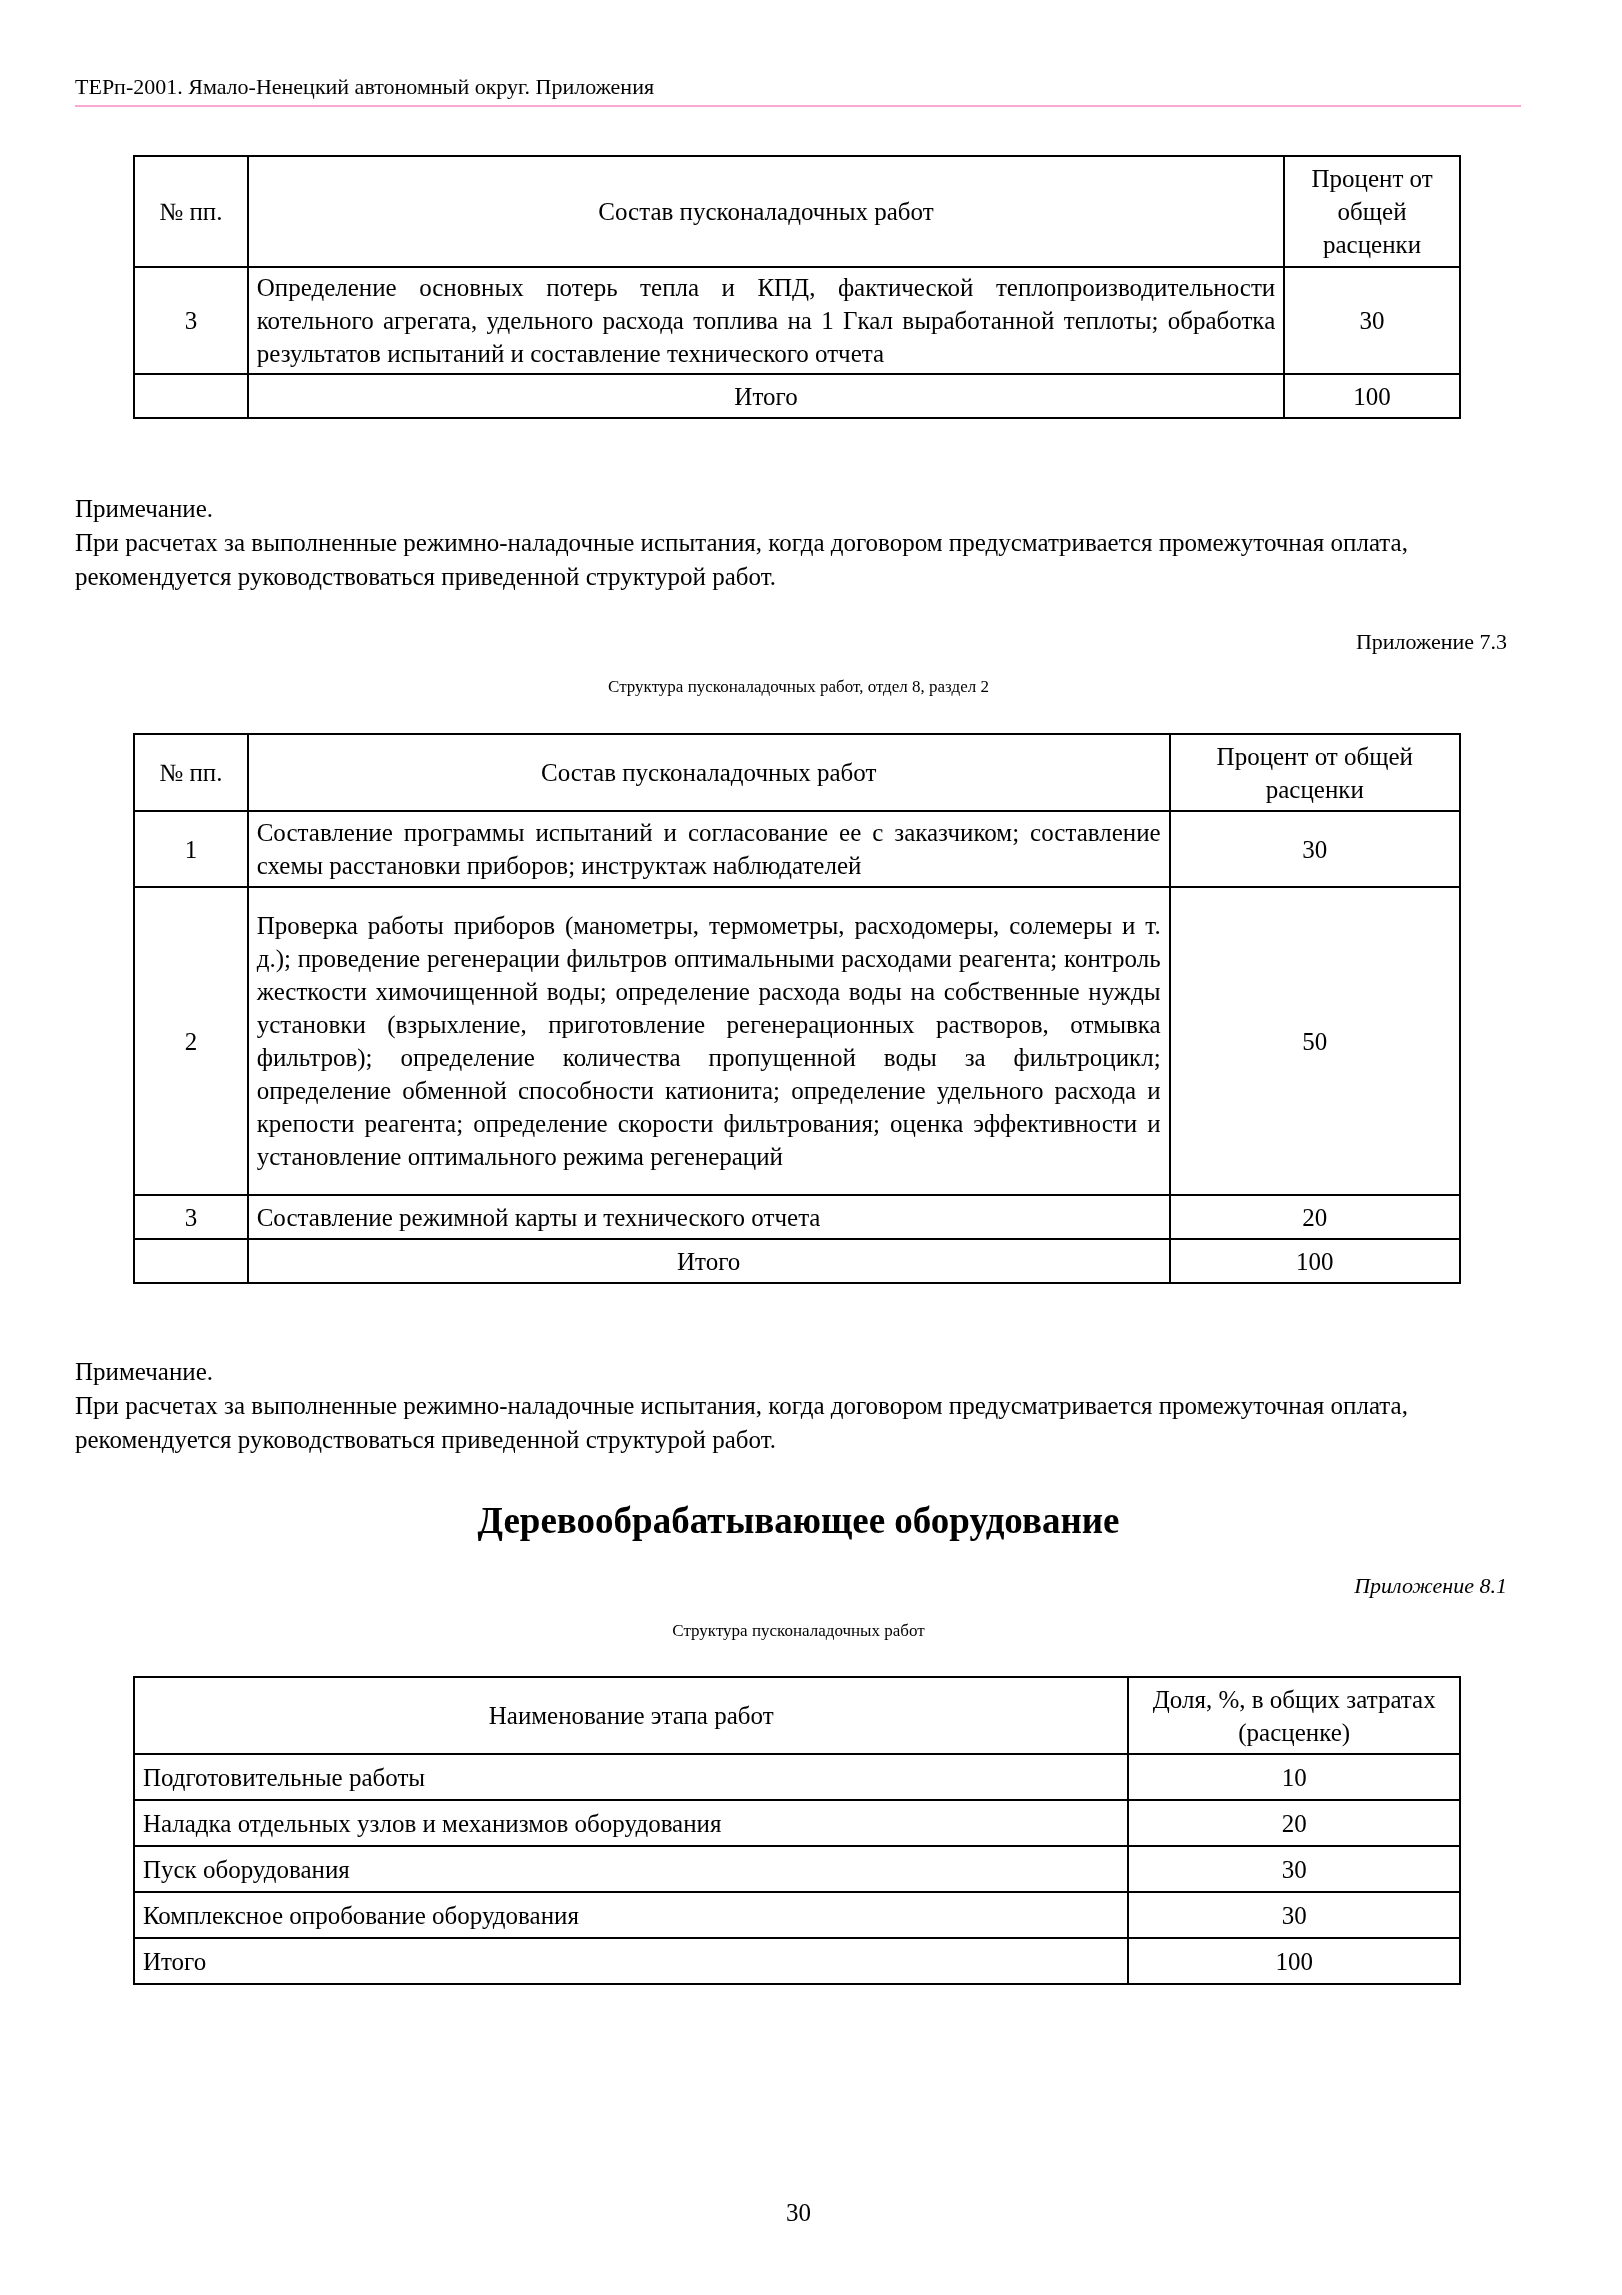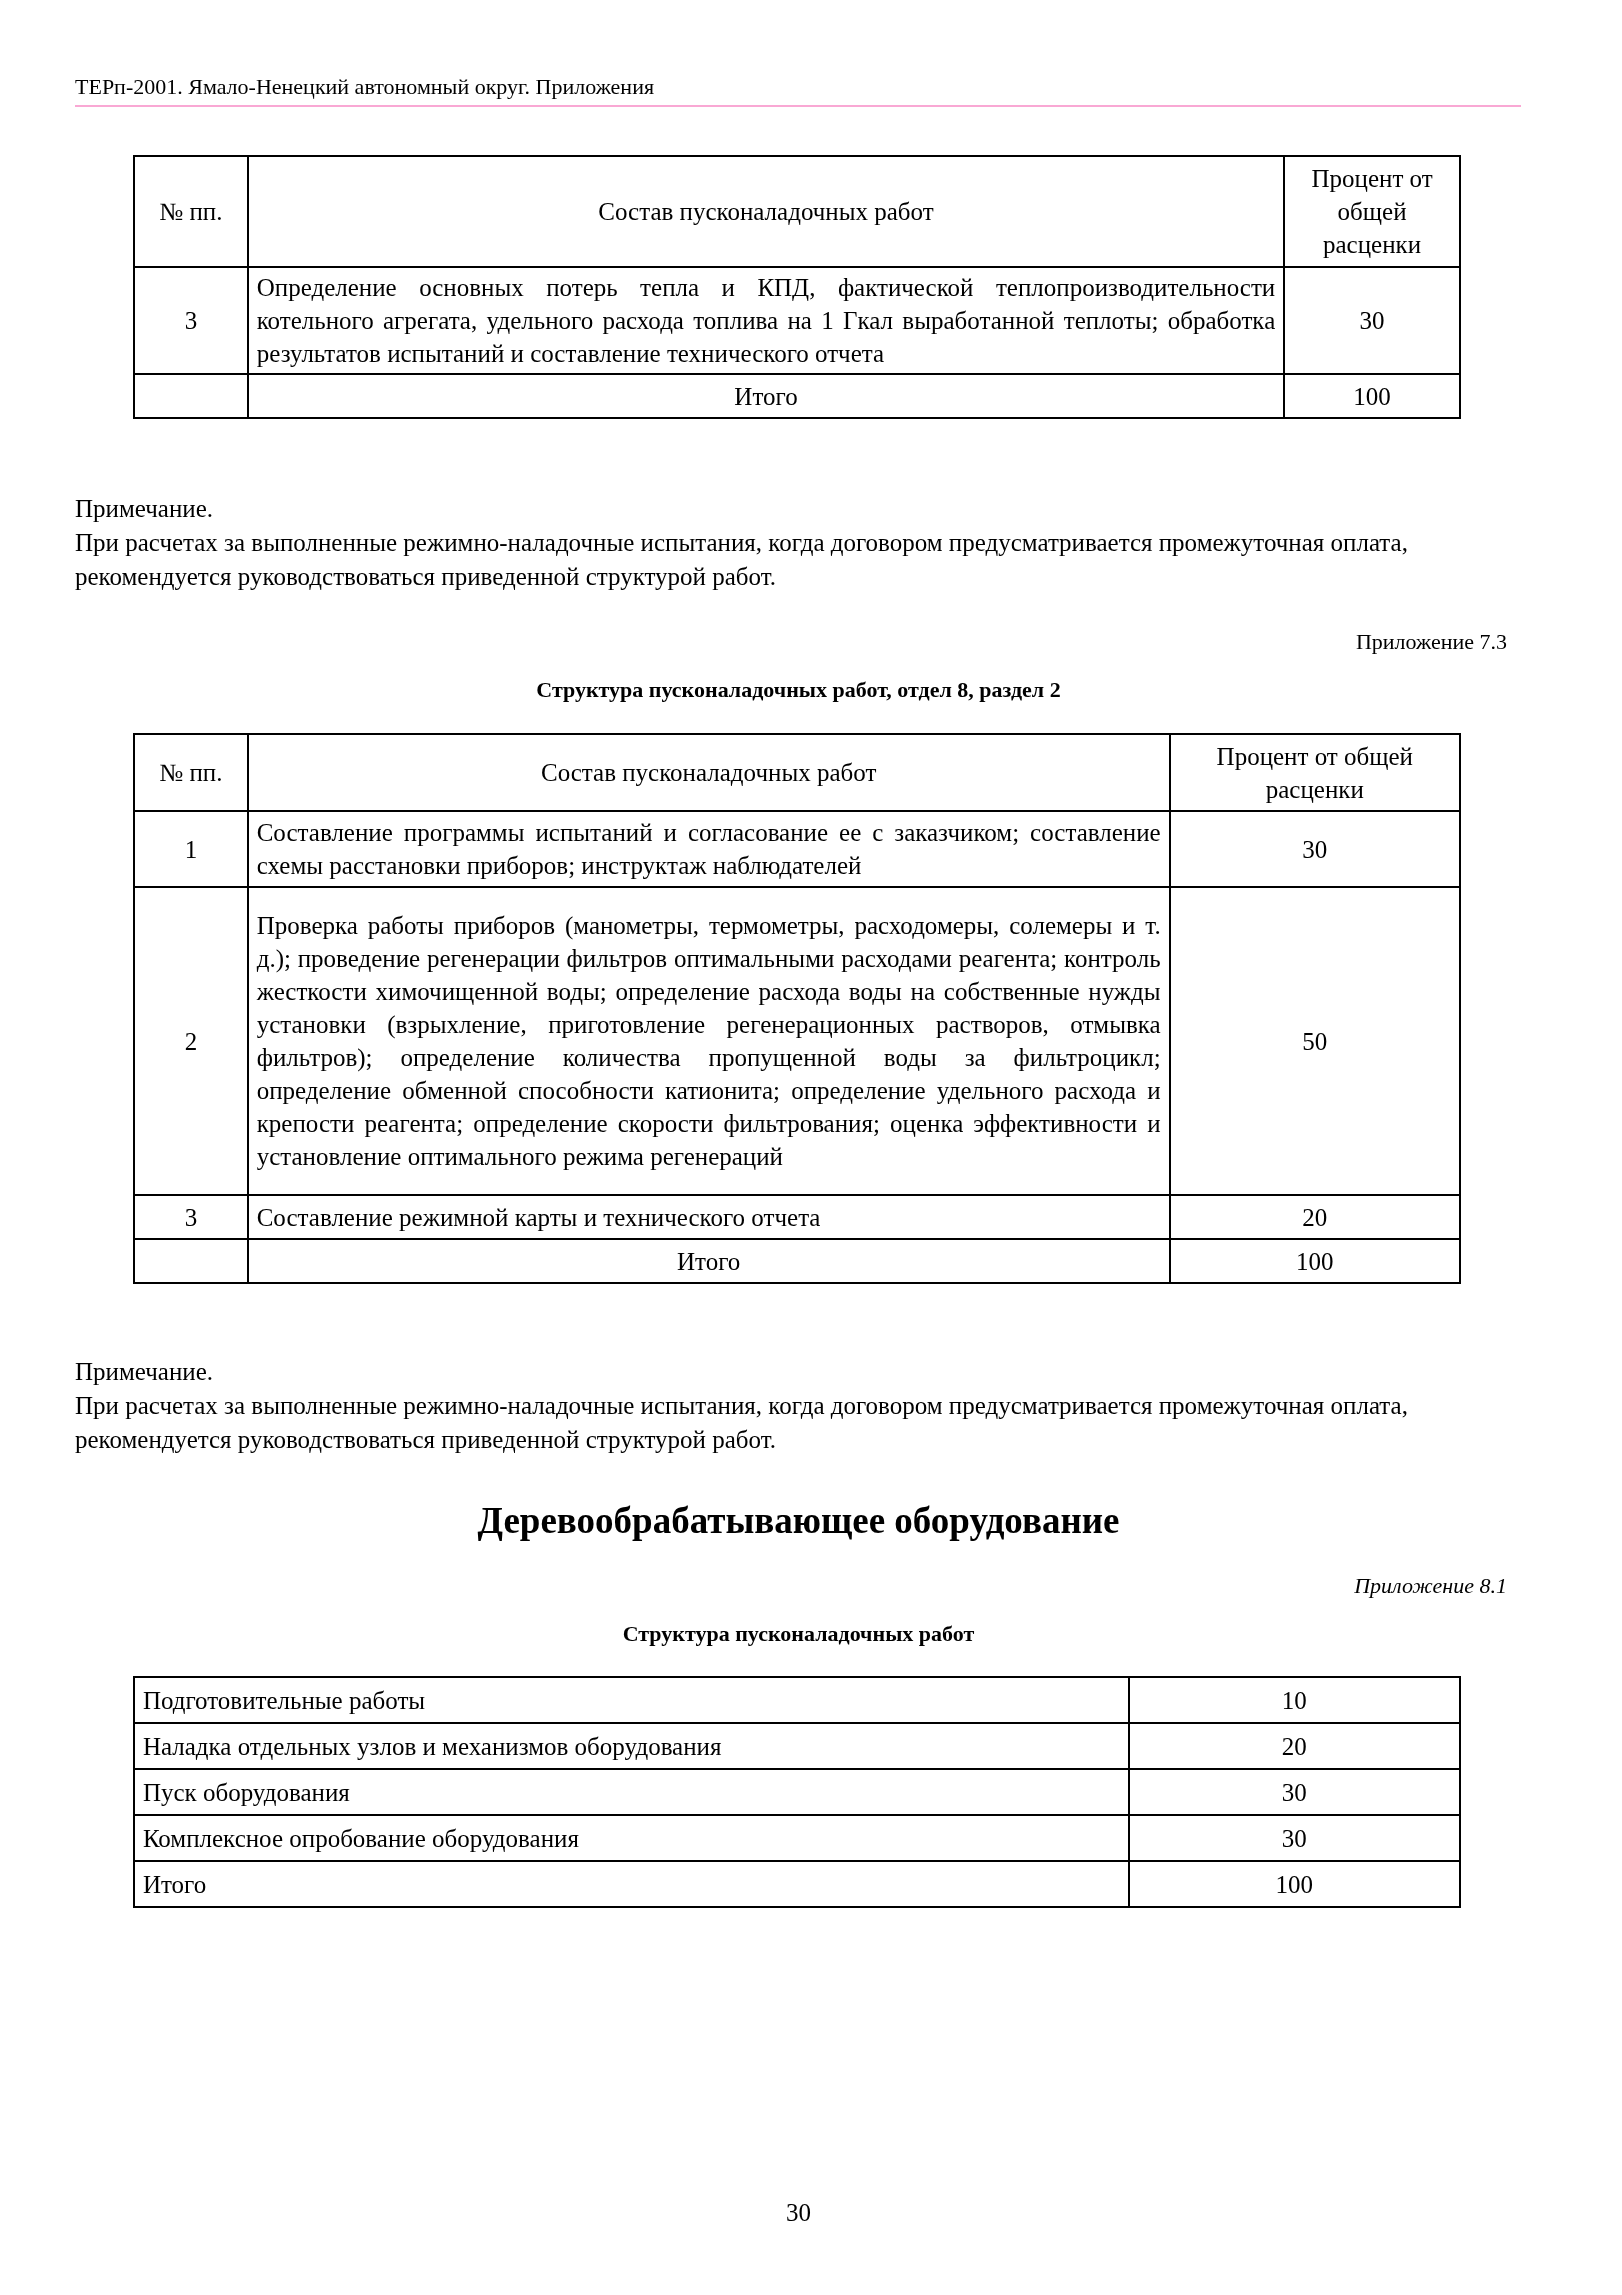--- a/index.html
+++ b/index.html
@@ -20,21 +20,21 @@
   }
   table.doc-table td, table.doc-table th {
     border: 2px solid #000; font-weight: normal;
     padding: 2.6px 7.9px; vertical-align: middle;
   }
   .c { text-align: center; }
   .j { text-align: justify; }
   .l { text-align: left; }
   .note-block { left: 75px; width: 1449px; font-size: 25px; line-height: 1.35; }
   .appendix-label { right: 116px; font-size: 22px; text-align: right; }
-  .table-caption { left: 0; width: 1597px; text-align: center; font-weight: bold; font-size: 22px; }
+  .table-caption { left: 0; width: 1597px; text-align: center; font-weight: normal; font-size: 17px; }
   .section-heading { left: 0; width: 1597px; text-align: center; font-weight: bold; font-size: 37px; }
   #page-number { left: 0; width: 1597px; text-align: center; font-size: 25px; }
 </style>
 </head>
 <body>
 
 <div id="running-header" class="abs">ТЕРп-2001. Ямало-Ненецкий автономный округ. Приложения</div>
 
 <table class="doc-table" style="left:133px; top:155px; width:1328px;">
   <colgroup>
@@ -113,20 +113,24 @@
 
 <div class="abs appendix-label" style="top:1572px;font-style:italic;">Приложение 8.1</div>
 <div class="abs table-caption" style="top:1620px;">Структура пусконаладочных работ</div>
 
 <table class="doc-table" style="left:133px; top:1676px; width:1328px;">
   <colgroup>
       <col style="width:996px">
       <col style="width:332px">
     </colgroup>
   <tbody>
+      <tr style="height:77px;">
+    <th class="c">Наименование этапа работ</th>
+    <th class="c">Доля, %, в общих затратах (расценке)</th>
+  </tr>
   <tr style="height:46px;">
     <td class="l">Подготовительные работы</td>
     <td class="c">10</td>
   </tr>
   <tr style="height:46px;">
     <td class="l">Наладка отдельных узлов и механизмов оборудования</td>
     <td class="c">20</td>
   </tr>
   <tr style="height:46px;">
     <td class="l">Пуск оборудования</td>

